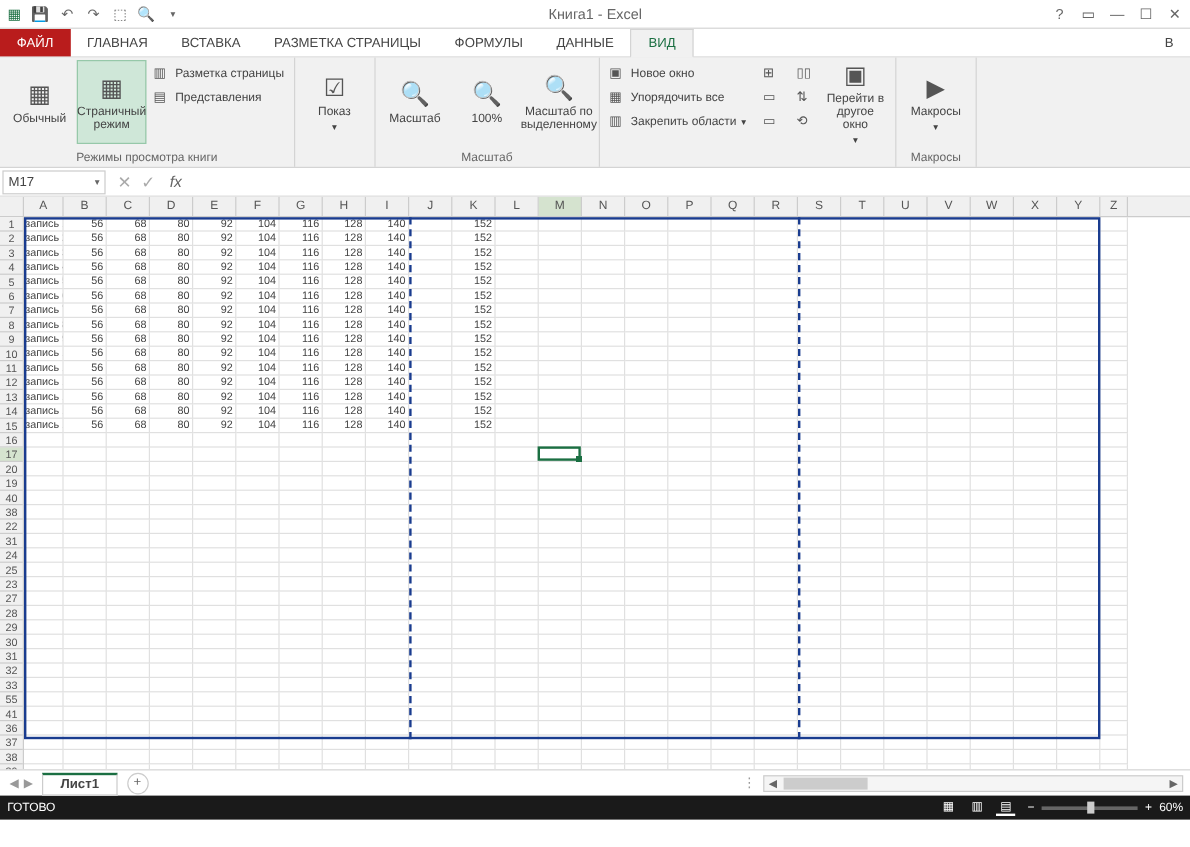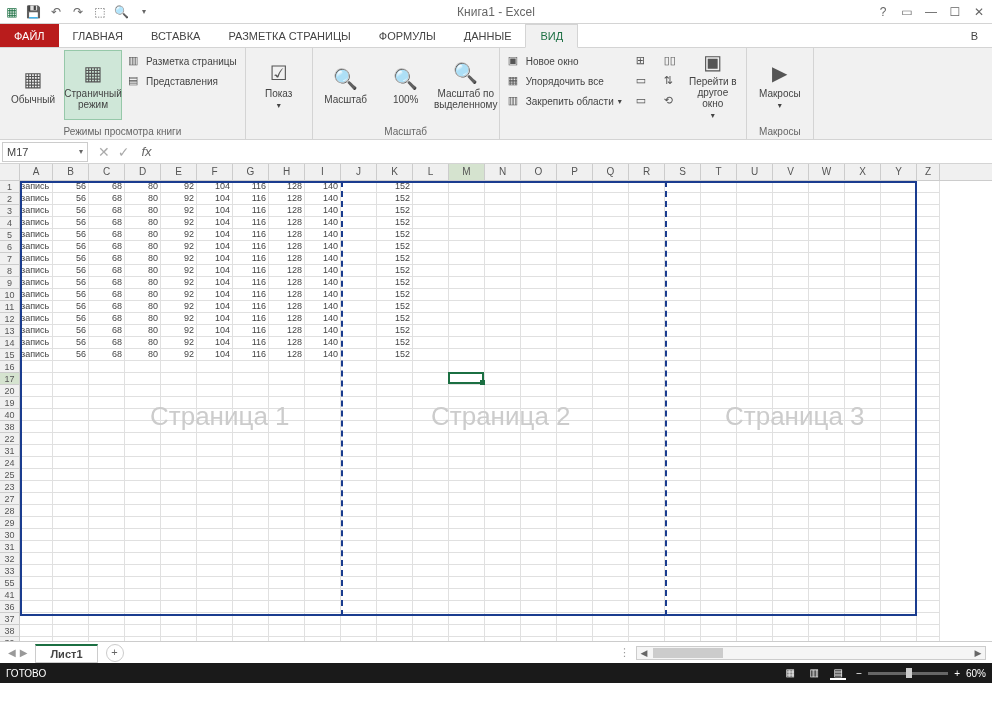--- a/index.html
+++ b/index.html
@@ -1408,23 +1408,20 @@
             <div class="cc" style="width: 36px;"></div>
             <div class="cc" style="width: 36px;"></div>
             <div class="cc" style="width: 36px;"></div>
             <div class="cc" style="width: 36px;"></div>
             <div class="cc" style="width: 23px;"></div>
           </div>
         </div>
       <div class="page-border" id="page-border" style="left: 0px; top: 0px; width: 897px; height: 435px;"></div>
       <div class="page-dash" id="dash1" style="left: 321px;"></div>
       <div class="page-dash" id="dash2" style="left: 645px;"></div>
-      <div class="page-wm" id="wm1" style="left: 130px; top: 220px;">Страница 1</div>
-      <div class="page-wm" id="wm2" style="left: 411px; top: 220px;">Страница 2</div>
-      <div class="page-wm" id="wm3" style="left: 705px; top: 220px;">Страница 3</div>
       <div class="active-cell" id="active-cell" style="left: 428px; top: 191px; width: 36px; height: 12px;"></div>
     </div>
   </div>
 </div>
 
 <div class="sheet-tabs">
   <div class="sheet-nav">
     <span>◀</span>
     <span>▶</span>
   </div>

